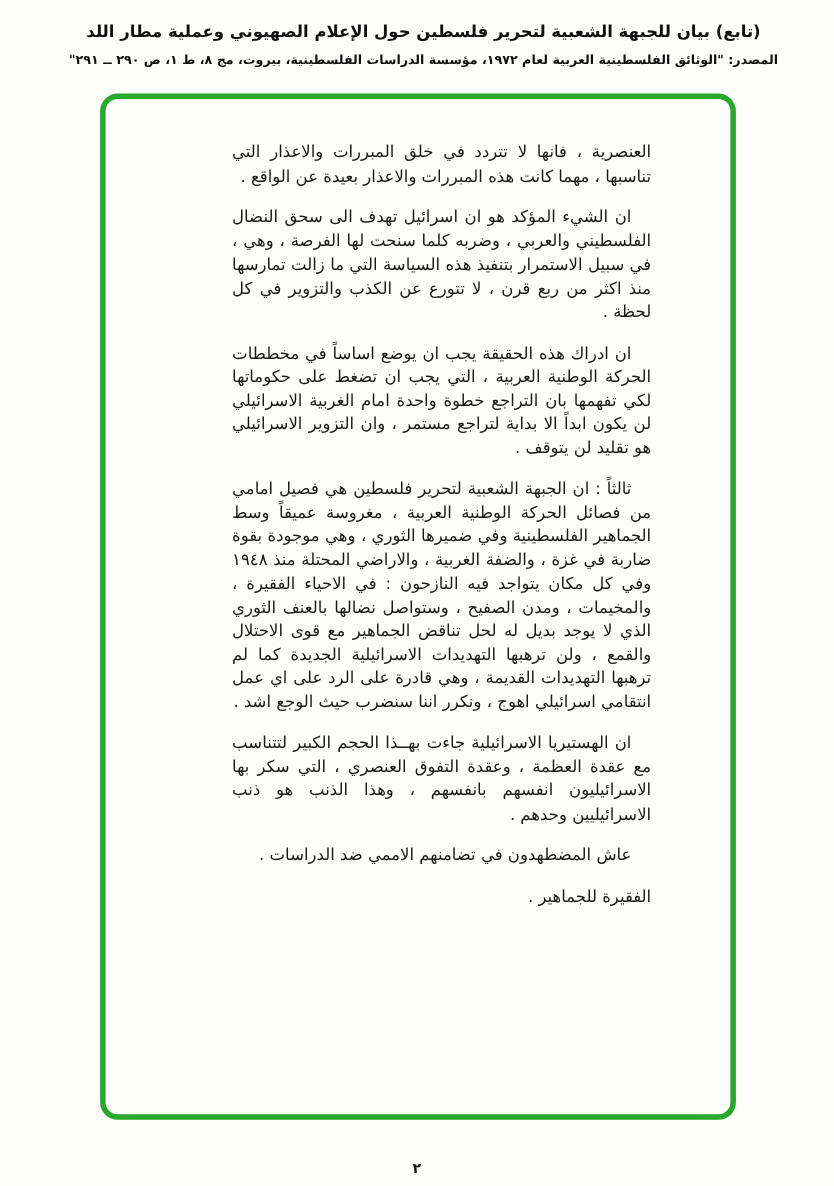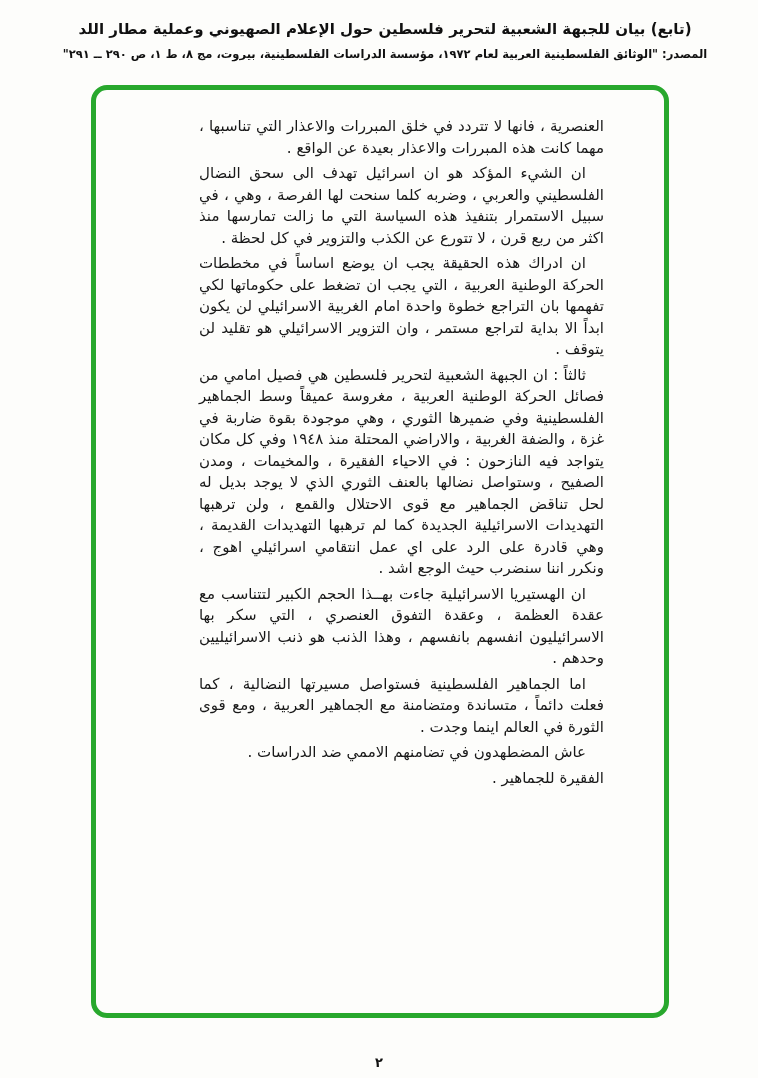--- a/index.html
+++ b/index.html
@@ -52,21 +52,21 @@
     width: 413px;
     direction: rtl;
     text-align: justify;
     text-justify: inter-word;
     font-size: 15px;
     line-height: 21.5px;
     color: #181818;
     font-weight: 500;
   }
   .para {
-    margin: 4px;
+    margin: 16px;
     padding: 0;
   }
   .para.indent {
     text-indent: 18px;
   }
   .page-number {
     position: absolute;
     bottom: 8px;
     left: 0;
     right: 0;
@@ -84,19 +84,18 @@
   <div class="doc-source">المصدر: "الوثائق الفلسطينية العربية لعام ١٩٧٢، مؤسسة الدراسات الفلسطينية، بيروت، مج ٨، ط ١، ص ٢٩٠ ــ ٢٩١"</div>
 </div>
 
 <div class="green-box" style="border-color: rgb(40, 168, 45);">
   <div class="doc-body" style="color: rgb(24, 24, 24);">
       <p class="para">العنصرية ، فانها لا تتردد في خلق المبررات والاعذار التي تناسبها ، مهما كانت هذه المبررات والاعذار بعيدة عن الواقع .</p>
       <p class="para indent">ان الشيء المؤكد هو ان اسرائيل تهدف الى سحق النضال الفلسطيني والعربي ، وضربه كلما سنحت لها الفرصة ، وهي ، في سبيل الاستمرار بتنفيذ هذه السياسة التي ما زالت تمارسها منذ اكثر من ربع قرن ، لا تتورع عن الكذب والتزوير في كل لحظة .</p>
       <p class="para indent">ان ادراك هذه الحقيقة يجب ان يوضع اساساً في مخططات الحركة الوطنية العربية ، التي يجب ان تضغط على حكوماتها لكي تفهمها بان التراجع خطوة واحدة امام الغربية الاسرائيلي لن يكون ابداً الا بداية لتراجع مستمر ، وان التزوير الاسرائيلي هو تقليد لن يتوقف .</p>
       <p class="para indent">ثالثاً : ان الجبهة الشعبية لتحرير فلسطين هي فصيل امامي من فصائل الحركة الوطنية العربية ، مغروسة عميقاً وسط الجماهير الفلسطينية وفي ضميرها الثوري ، وهي موجودة بقوة ضاربة في غزة ، والضفة الغربية ، والاراضي المحتلة منذ ١٩٤٨ وفي كل مكان يتواجد فيه النازحون : في الاحياء الفقيرة ، والمخيمات ، ومدن الصفيح ، وستواصل نضالها بالعنف الثوري الذي لا يوجد بديل له لحل تناقض الجماهير مع قوى الاحتلال والقمع ، ولن ترهبها التهديدات الاسرائيلية الجديدة كما لم ترهبها التهديدات القديمة ، وهي قادرة على الرد على اي عمل انتقامي اسرائيلي اهوج ، ونكرر اننا سنضرب حيث الوجع اشد .</p>
       <p class="para indent">ان الهستيريا الاسرائيلية جاءت بهــذا الحجم الكبير لتتناسب مع عقدة العظمة ، وعقدة التفوق العنصري ، التي سكر بها الاسرائيليون انفسهم بانفسهم ، وهذا الذنب هو ذنب الاسرائيليين وحدهم .</p>
-      <p class="para indent">اما الجماهير الفلسطينية فستواصل مسيرتها النضالية ، كما فعلت دائماً ، متساندة ومتضامنة مع الجماهير العربية ، ومع قوى الثورة في العالم اينما وجدت .</p>
       <p class="para indent">عاش المضطهدون في تضامنهم الاممي ضد الدراسات .</p>
       <p class="para">الفقيرة للجماهير .</p>
     </div>
 </div>
 
 <div class="page-number">٢</div>
 
 </body></html>

